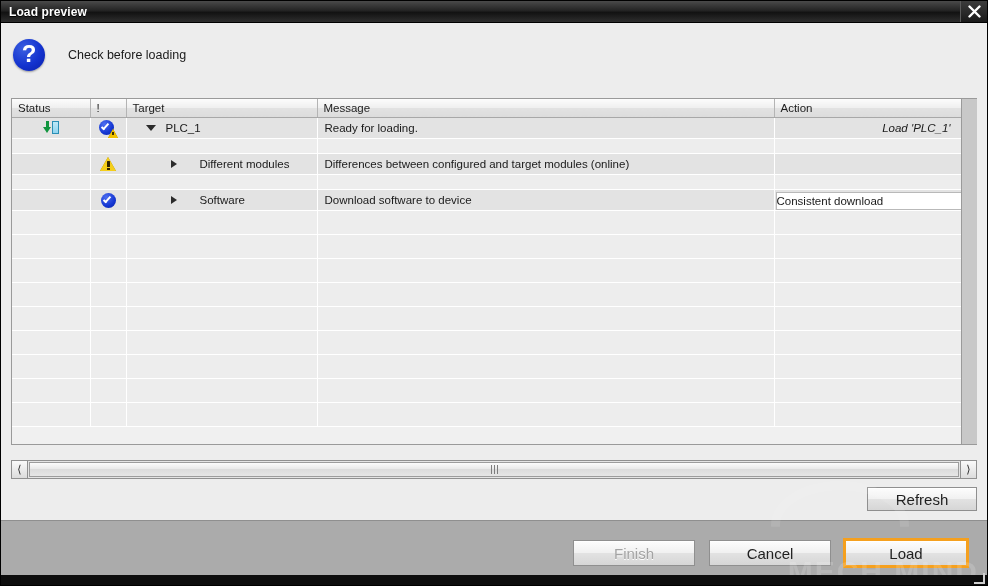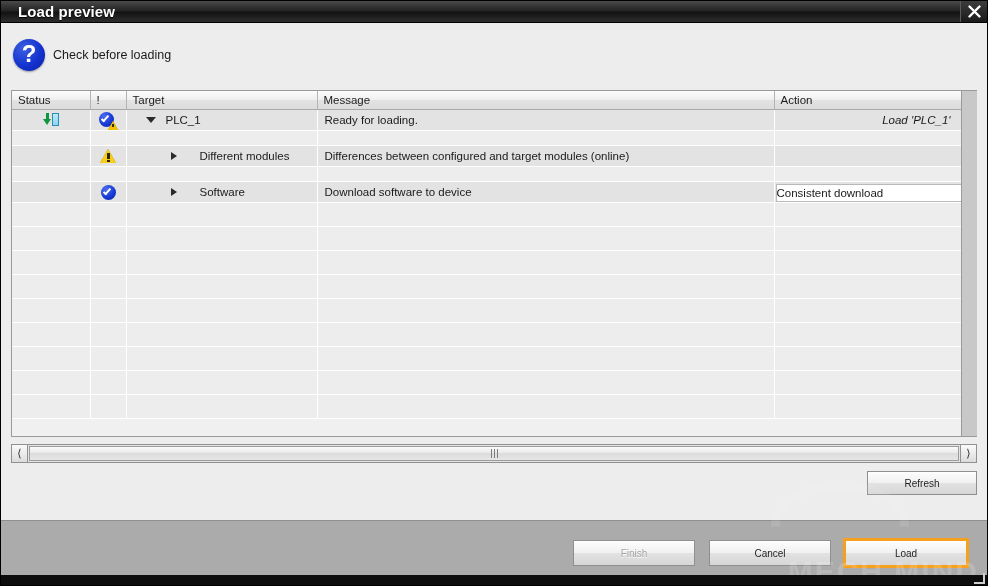--- a/index.html
+++ b/index.html
@@ -29,23 +29,23 @@
     position: relative;
     height: 21px;
     flex: 0 0 21px;
     background: linear-gradient(to bottom, #4a4a4a 0%, #242424 45%, #121212 55%, #2e2e2e 100%);
     display: flex;
     align-items: center;
     border-bottom: 1px solid #000;
   }
   .titlebar-text {
     color: #ffffff;
-    font-size: 15px;
+    font-size: 12px;
     font-weight: bold;
-    padding-left: 17px;
+    padding-left: 8px;
     letter-spacing: .1px;
     text-shadow: 0 1px 0 #000;
   }
   .close-btn {
     position: absolute;
     right: 0;
     top: 0;
     width: 26px;
     height: 21px;
     display: flex;
@@ -78,26 +78,26 @@
     display: flex;
     align-items: center;
     justify-content: center;
     line-height: 1;
     box-shadow: 0 1px 2px rgba(0,0,0,.35);
   }
   .q-icon span { margin-top: -2px; }
   .header-title {
     font-size: 12.5px;
     color: #1a1a1a;
-    margin-left: 8px;
+    margin-left: 23px;
   }
 
   
   .table-wrap {
-    margin: 4px 10px;
+    margin: 12px 10px;
     flex: 0 0 auto;
     height: 347px;
     box-sizing: border-box;
     border: 1px solid #9a9a9a;
     border-right: none;
     background: #f0f0f0;
     display: flex;
     flex-direction: column;
     position: relative;
     overflow: hidden;
@@ -301,21 +301,21 @@
   .refresh-row {
     flex: 1 1 auto;
     display: flex;
     align-items: flex-start;
     justify-content: flex-end;
     padding: 8px 10px 0 0;
   }
 
   .btn {
     font-family: "Liberation Sans", sans-serif;
-    font-size: 10px;
+    font-size: 15px;
     color: #1f1f1f;
     height: 24px;
     min-width: 110px;
     padding: 0 14px;
     background: linear-gradient(to bottom, #fdfdfd 0%, #f1f1f1 48%, #e2e2e2 52%, #d6d6d6 100%);
     border: 1px solid #8f8f8f;
     box-shadow: inset 0 1px 0 #ffffff;
     cursor: pointer;
     box-sizing: border-box;
   }

